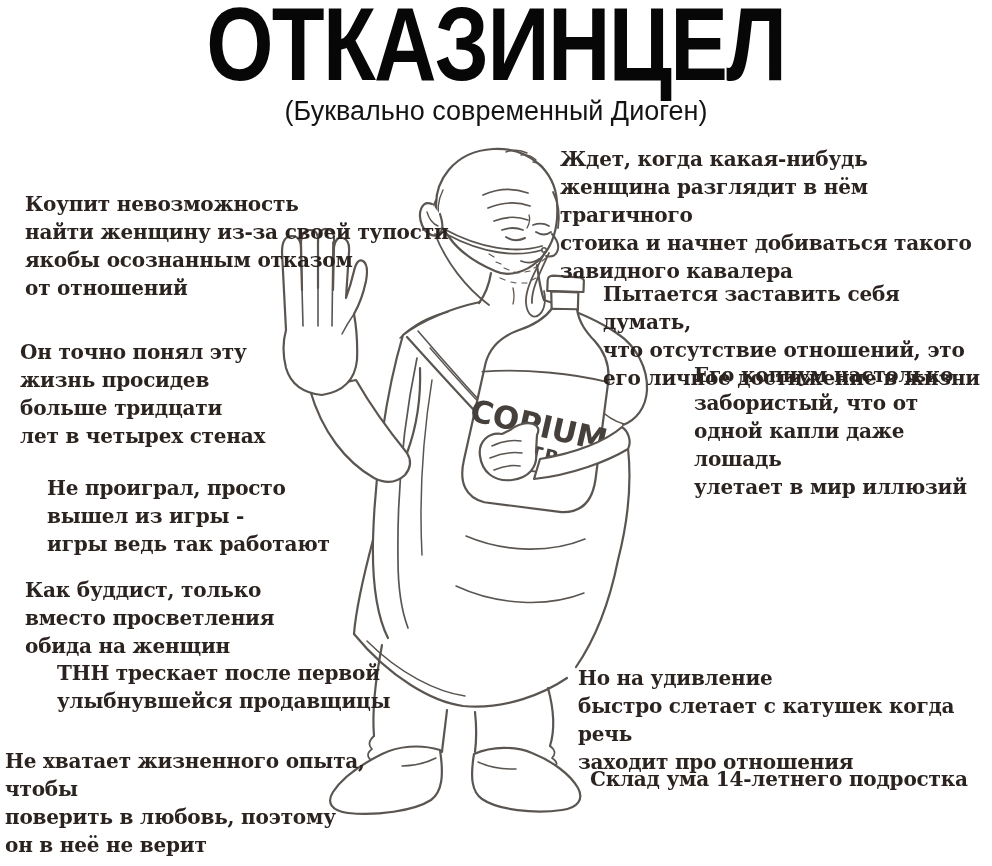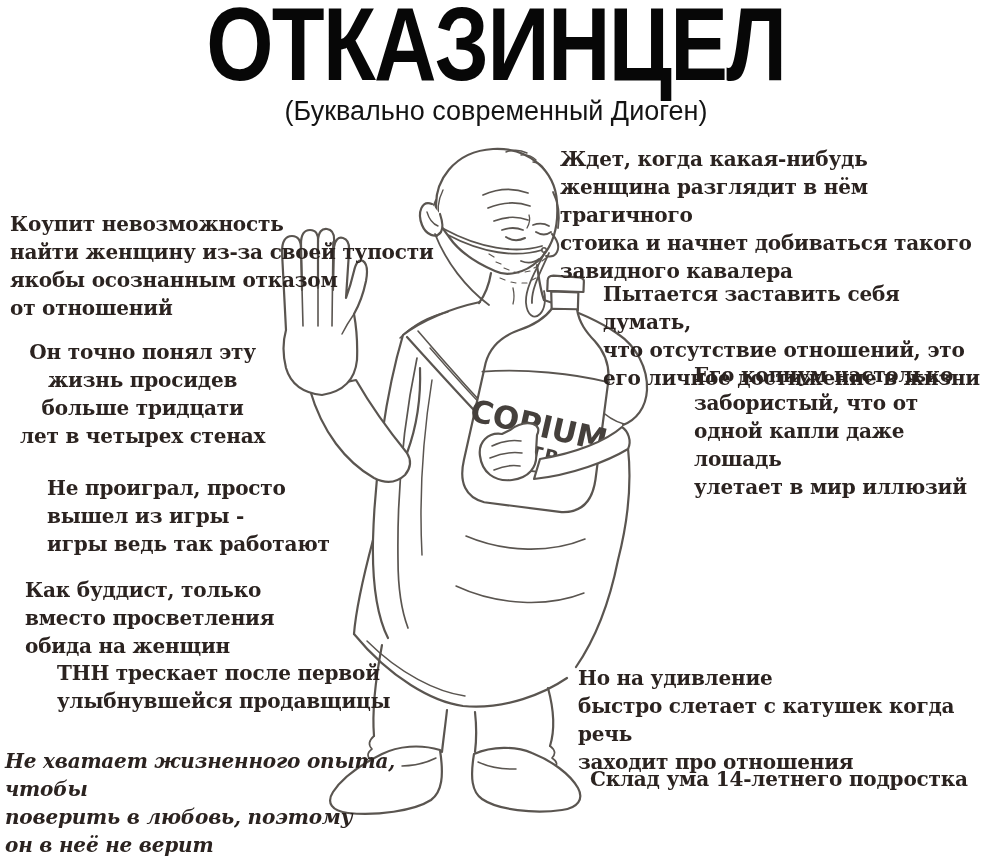--- a/index.html
+++ b/index.html
@@ -15,26 +15,26 @@
     white-space:nowrap;
   }
   .subtitle {
     position:absolute; top:96px; left:0; width:100%; text-align:center;
     font-family:"Liberation Sans", sans-serif; font-size:27px; color:#141414;
   }
   .ann {
     position:absolute; white-space:pre-line; font-weight:bold;
     font-size:20px; line-height:28px; color:#2b2320; letter-spacing:-0.2px;
   }
-  .l1{left:10px;  top:190px;margin-top:20px;}
-  .l2{left:20px;  top:338px;text-align:center;}
+  .l1{left:25px;  top:190px;}
+  .l2{left:20px;  top:338px;}
   .l3{left:47px;  top:474px;}
   .l4{left:25px;  top:576px;}
   .l5{left:33px;  top:659px;margin-left:24px;}
-  .l6{left:5px;   top:747px;font-style:italic;}
+  .l6{left:5px;   top:747px;}
   .r1{left:560px; top:145px;}
   .r2{left:603px; top:280px;}
   .r3{left:694px; top:361px;}
   .r4{left:615px; top:477px;}
   .r5{left:578px; top:664px;}
   .r6{left:590px; top:765px;}
   .r7{left:655px; top:817px;}
   .figure-svg { position:absolute; left:270px; top:140px; width:410px; height:726px; }
 </style>
 </head>

